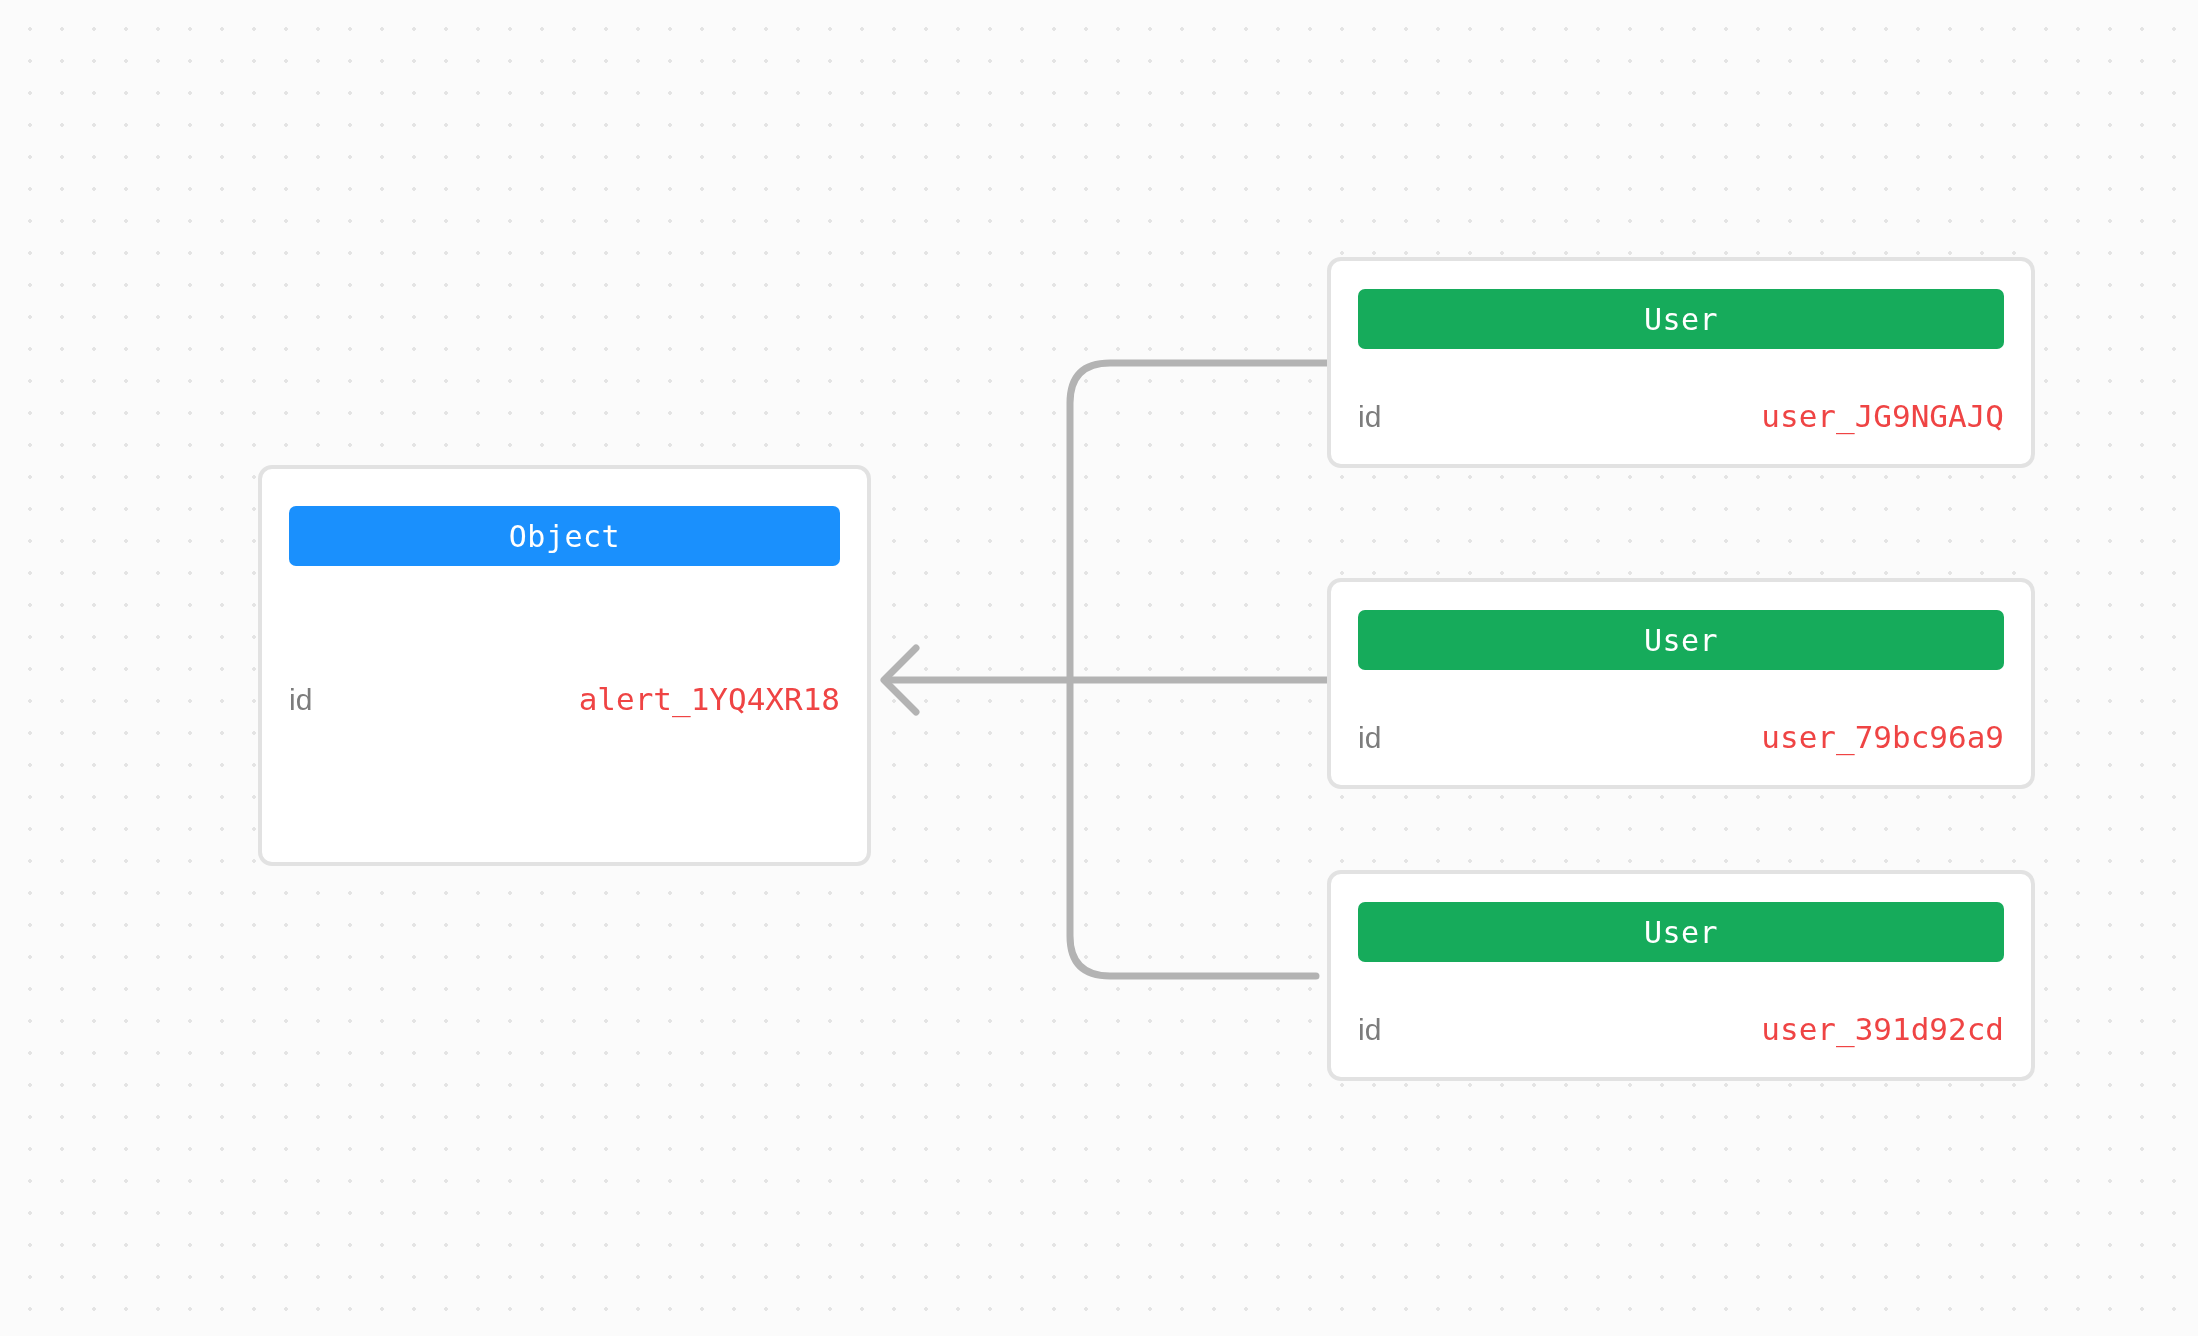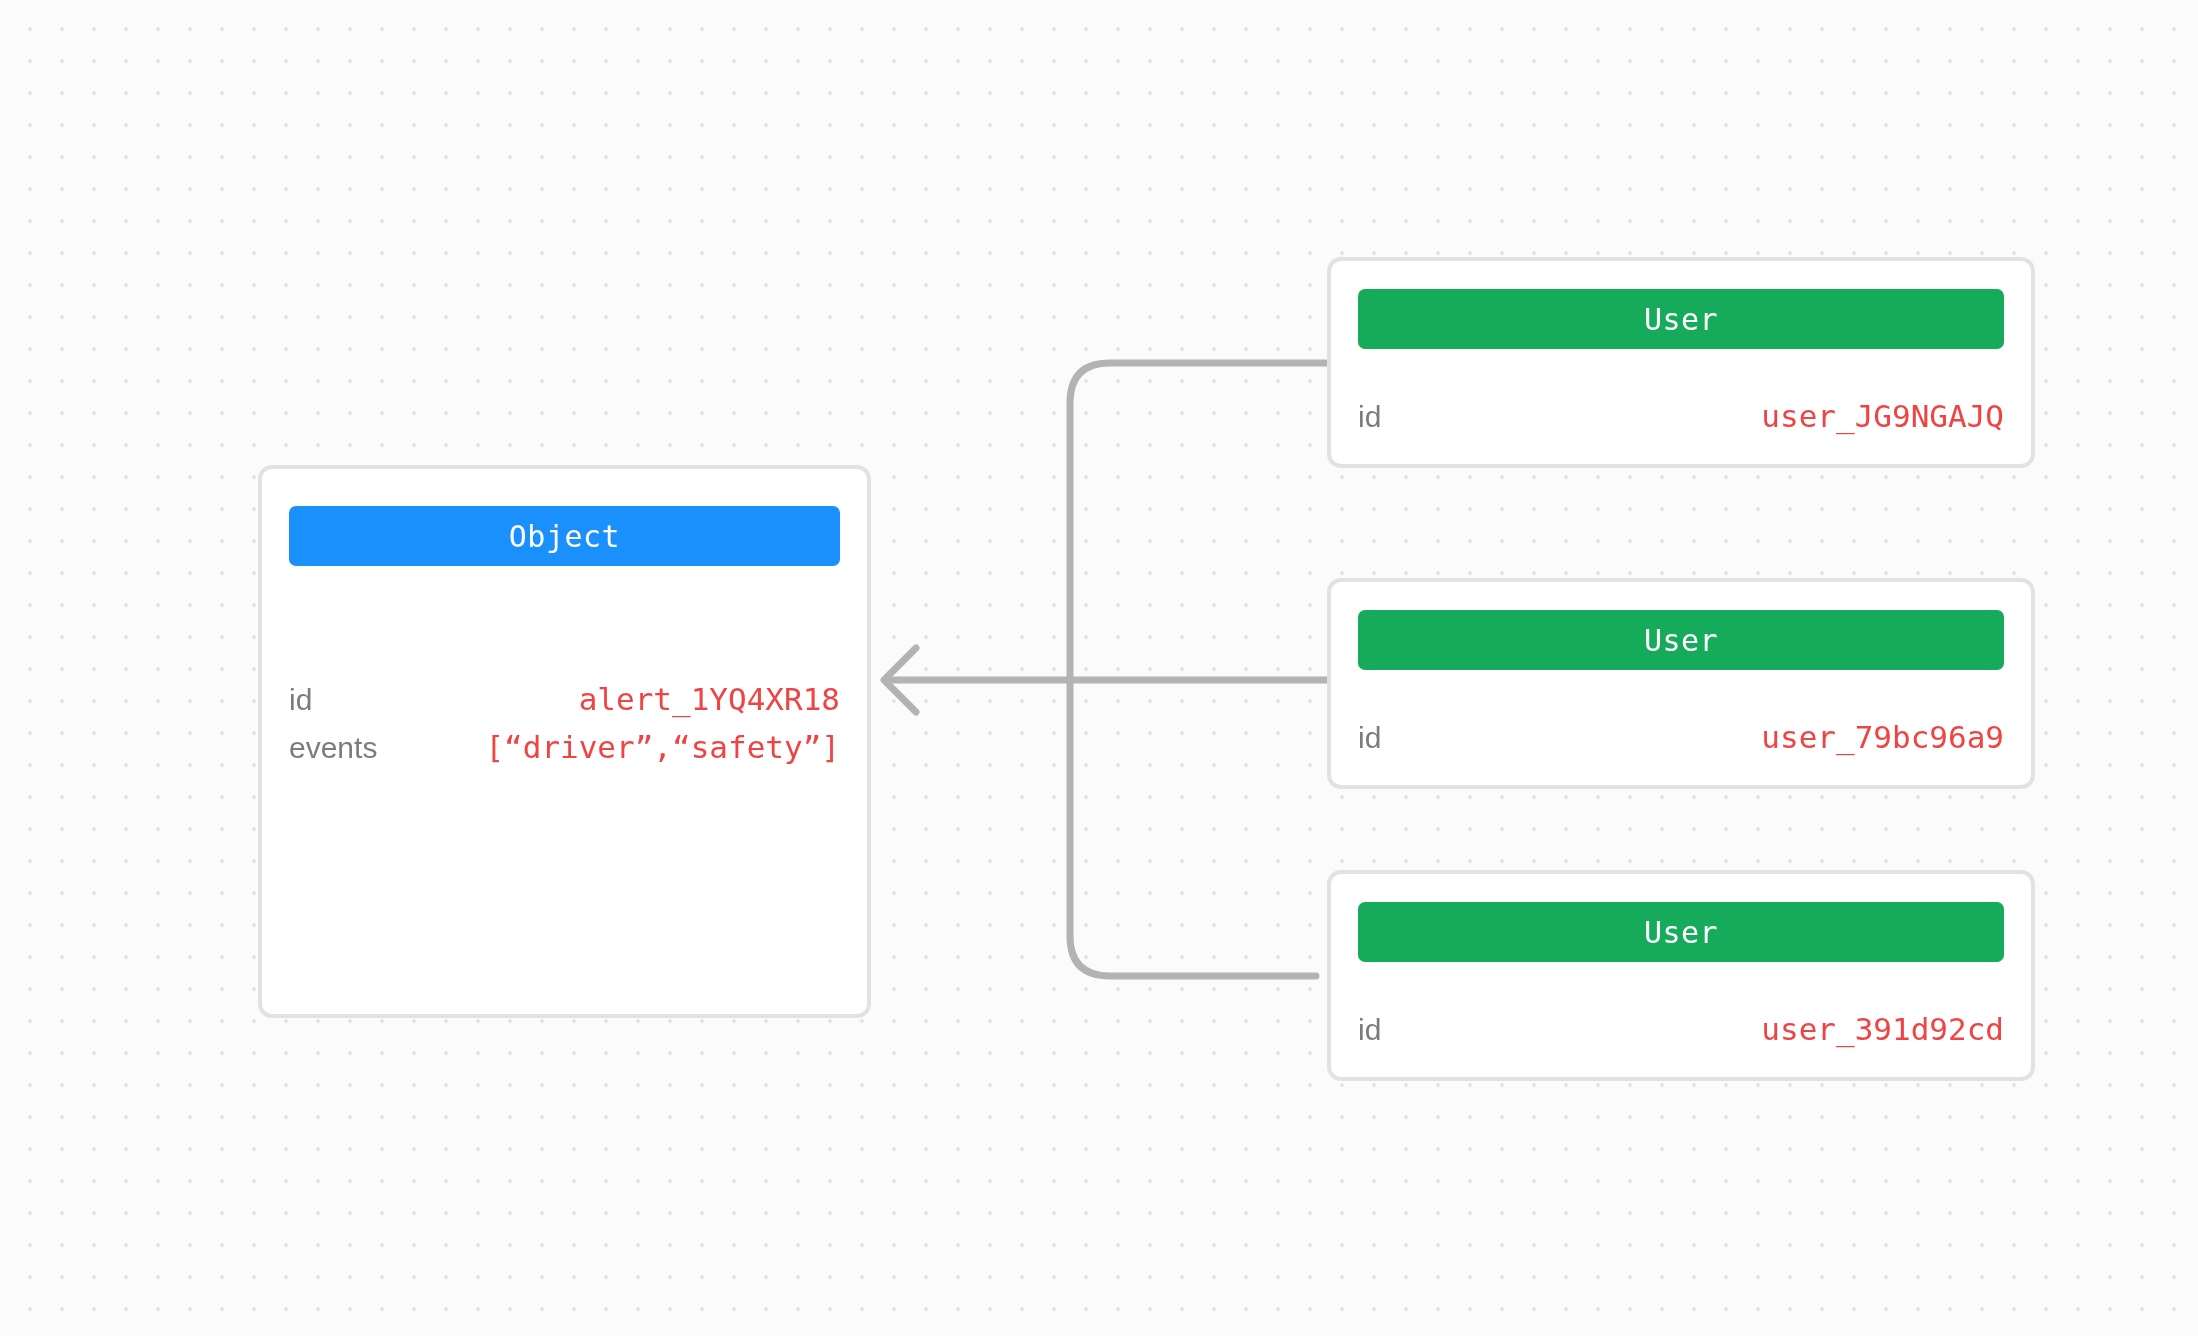--- a/index.html
+++ b/index.html
@@ -77,21 +77,21 @@
     color: #ef4444;
     white-space: pre;
     text-align: right;
   }
 
   
   #node-object {
     left: 258px;
     top: 465px;
     width: 613px;
-    height: 553px;
+    height: 401px;
   }
   #node-object .node-header { top: 37px; }
   #node-object .rows { top: 150px; }
   #node-object .row-gap { height: 48px; }
   #node-object .row { height: 48px; }
 
   
   .node-user {
     left: 1327px;
     width: 708px;
@@ -131,24 +131,20 @@
 
 
       <div class="row-gap"></div>
 
       <div class="row">
         <span class="row-label">id</span>
         <span class="row-value">alert_1YQ4XR18</span>
       </div>
 
 
-      <div class="row">
-        <span class="row-label">events</span>
-        <span class="row-value">[“driver”,“safety”]</span>
-      </div>
 
     </div>
   </div>
 
   <div class="node node-user" id="node-user-0">
     <div class="node-header header-user">
       <span class="node-header-title">User</span>
     </div>
     <div class="rows">
       <div class="row">

